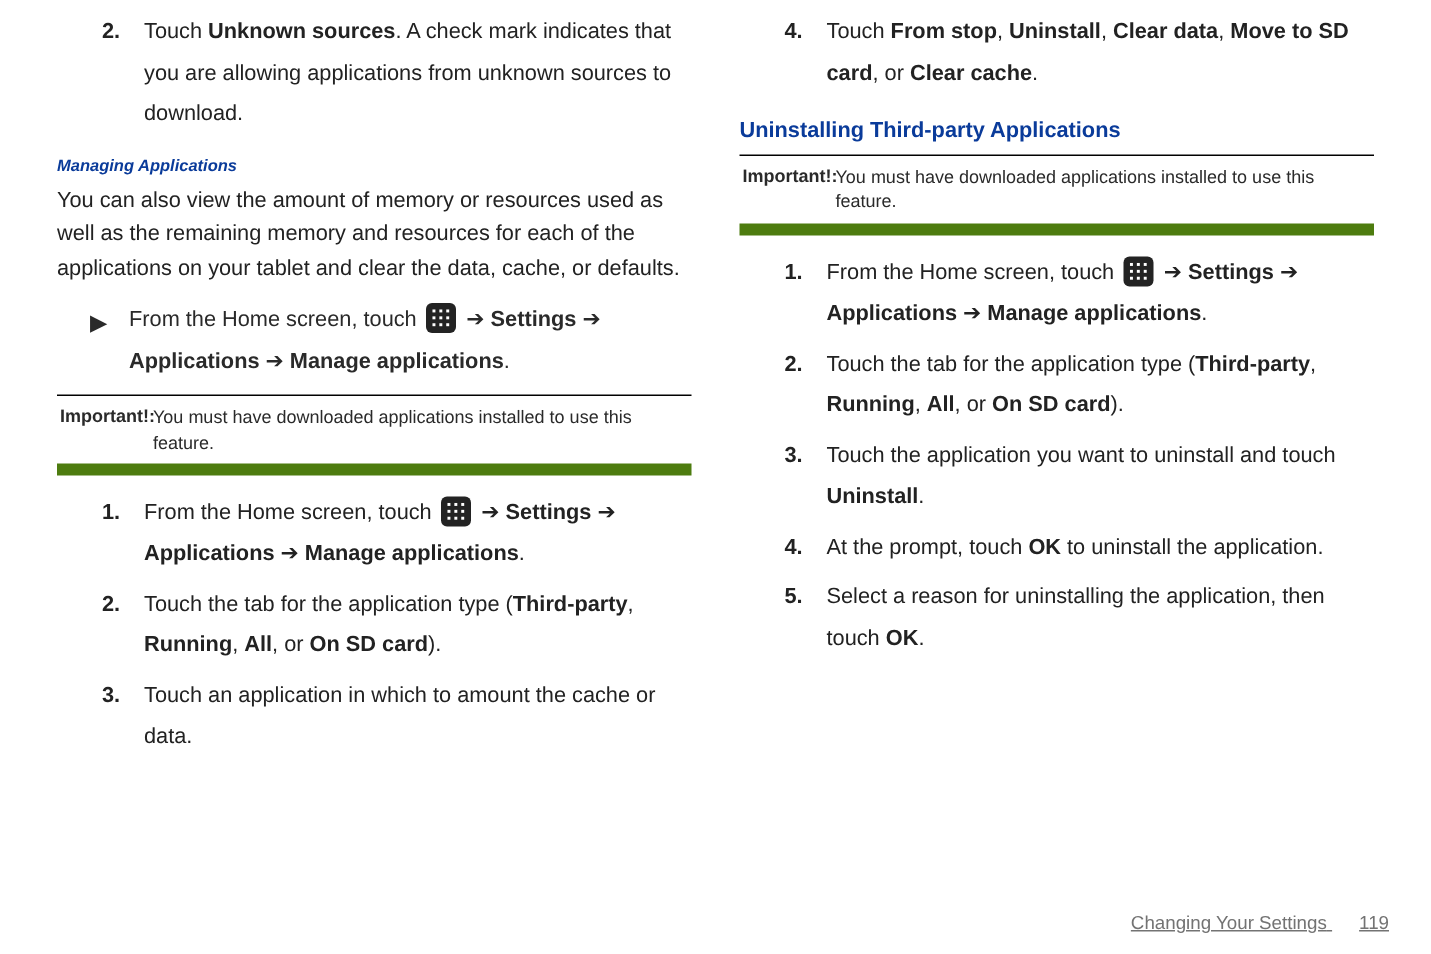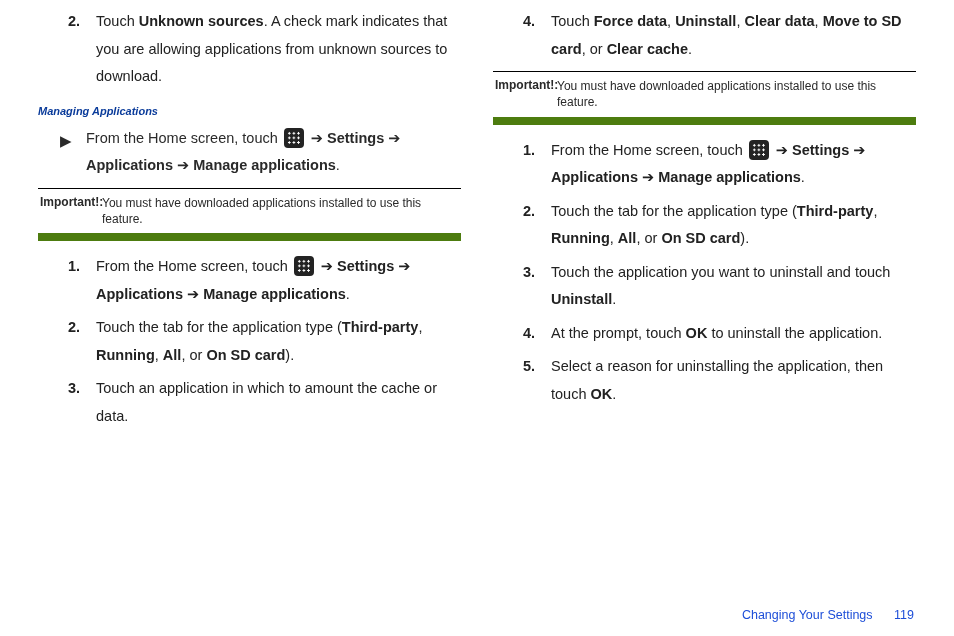--- a/index.html
+++ b/index.html
@@ -97,43 +97,45 @@
     border-top: 1.5px solid #000;
     border-bottom: 8px solid #4d7c0f;
     padding: 5px 2px 6px 2px;
     font-size: 12px;
     line-height: 1.35;
   }
   .note-box .imp { font-weight:700; }
   .note-body { padding-left: 62px; display:block; margin-top:-15px;}
   .footer {
     position:absolute;
-    right: 40px;
+    right: 28px;
     bottom: 14px;
     font-size: 12.5px;
-    color:#1d4ed8;
+    color:#737373;
+    text-decoration:underline;
   }
   .footer .pg { margin-left: 18px; }
 </style>
 </head>
 <body>
 
 <div class="page">
 
   <div class="col">
 
     <ol class="steps">
       <li>
         <span class="num">2.</span>
         <span><span>Touch </span><span class="bold">Unknown sources</span><span>. A check mark indicates that you are allowing applications from unknown sources to download.</span></span>
       </li>
     </ol>
 
     <div class="heading-italic">Managing Applications</div>
 
+    <div class="para">You can also view the amount of memory or resources used as well as the remaining memory and resources for each of the applications on your tablet and clear the data, cache, or defaults.</div>
 
     <div class="pointer">
       <span class="tri">▶</span>
       <span>
         <span>From the Home screen, touch </span><span class="app-icon"></span><span> ➔ </span><span class="bold">Settings</span><span> ➔ </span><span class="bold">Applications</span> <span> ➔ </span><span class="bold">Manage applications</span><span>.</span>
       </span>
     </div>
 
 
     <div class="note-box">
@@ -156,24 +158,25 @@
       </li>
     </ol>
 
   </div>
 
   <div class="col">
 
     <ol class="steps">
       <li>
         <span class="num">4.</span>
-        <span><span>Touch </span><span class="bold">Force data</span><span>, </span><span class="bold">Uninstall</span><span>, </span><span class="bold">Clear data</span><span>, </span><span class="bold">Move to SD card</span><span>, or </span><span class="bold">Clear cache</span><span>.</span></span>
-      </li>
-    </ol>
-
+        <span><span>Touch </span><span class="bold">From stop</span><span>, </span><span class="bold">Uninstall</span><span>, </span><span class="bold">Clear data</span><span>, </span><span class="bold">Move to SD card</span><span>, or </span><span class="bold">Clear cache</span><span>.</span></span>
+      </li>
+    </ol>
+
+    <div class="heading-blue">Uninstalling Third-party Applications</div>
 
     <div class="note-box">
       <span class="imp">Important!:</span>
       <span class="note-body">You must have downloaded applications installed to use this feature.</span>
     </div>
 
     <ol class="steps">
       <li>
         <span class="num">1.</span>
         <span><span>From the Home screen, touch </span><span class="app-icon"></span><span> ➔ </span><span class="bold">Settings</span><span> ➔ </span><span class="bold">Applications</span><span> ➔ </span><span class="bold">Manage applications</span><span>.</span></span>

